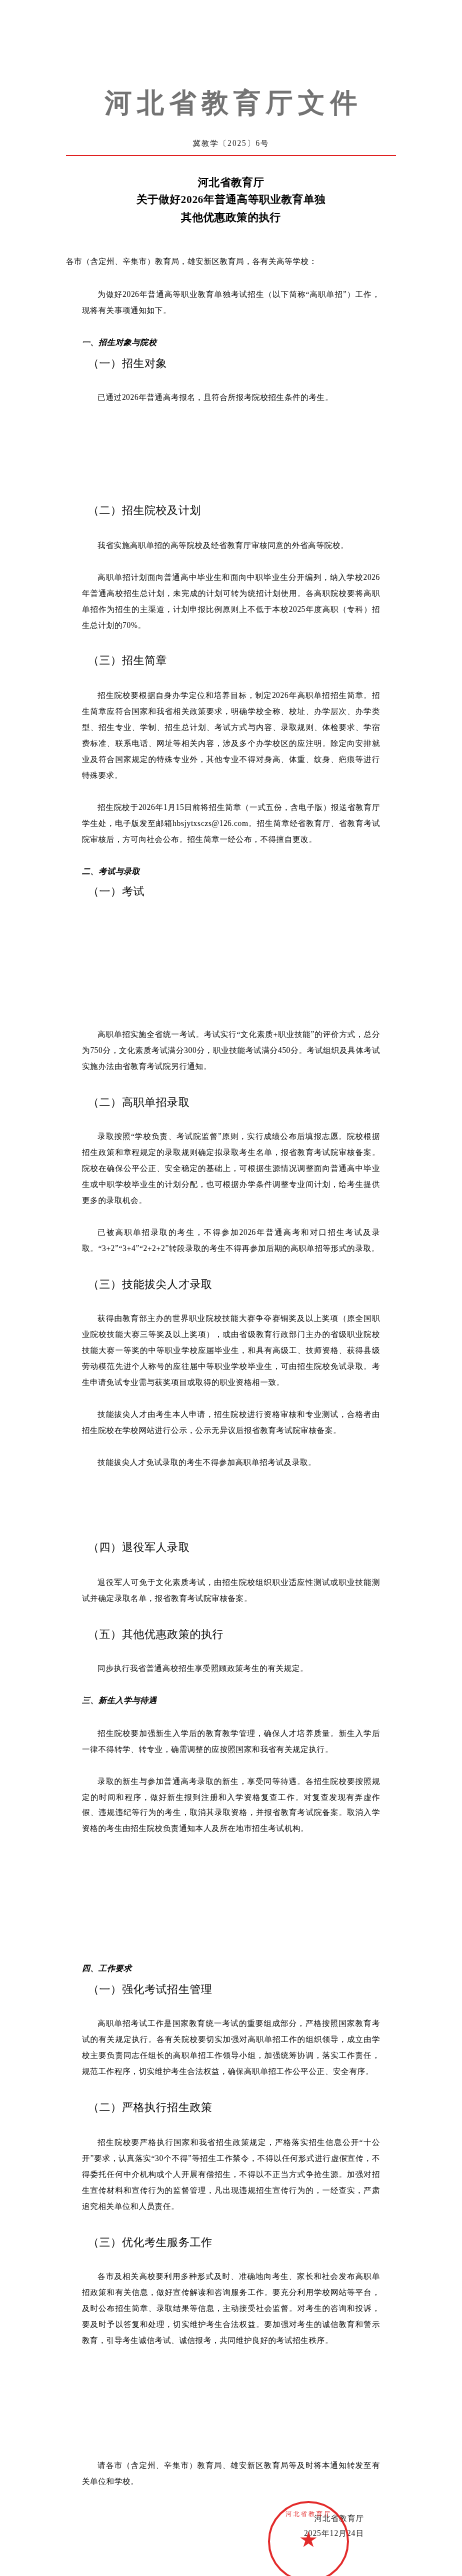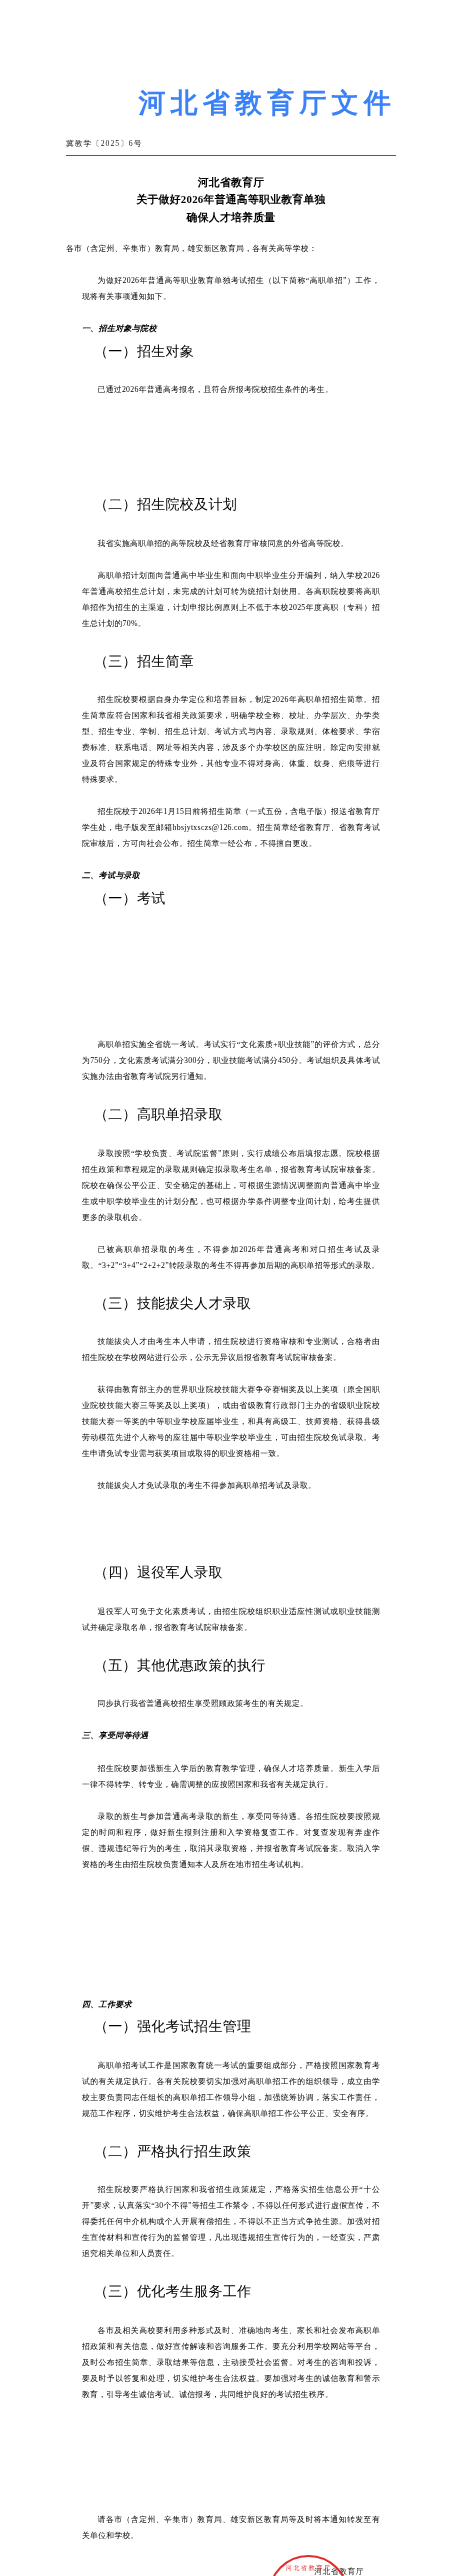--- a/index.html
+++ b/index.html
@@ -24,32 +24,31 @@
     margin: 0 auto;
     position: relative;
   }
 
   
   .masthead {
     padding-top: 88px;
     text-align: center;
   }
   .masthead-title {
-    color: #3b82f6;
+    color: #737373;
     font-family: "Liberation Serif", "DejaVu Serif", serif;
     font-size: 27px;
     font-weight: 700;
     letter-spacing: 5.2px;
     line-height: 1.15;
     white-space: nowrap;
     text-indent: 5.2px;
-    text-align: right;
   }
   .doc-number {
-    text-align: left;
+    text-align: center;
     font-size: 7.7px;
     letter-spacing: 1px;
     margin-top: 19.6px;
     color: #1a1a1a;
   }
   .red-rule {
     width: 330px;
     height: 1px;
     background: #e02020;
     margin: 6.7px auto 0 auto;
@@ -61,25 +60,26 @@
     margin-top: 17.5px;
     font-weight: 700;
     font-size: 10.8px;
     line-height: 1.62;
     letter-spacing: 0.3px;
   }
   .title-line { display: block; }
 
   
   .salutation {
-    margin-top: 15px;
+    margin-top: 29px;
     font-size: 7.8px;
     line-height: 2.05;
     letter-spacing: 0.3px;
     text-align: justify;
+    font-family: Liberation Mono, monospace;
   }
   p.para {
     font-size: 7.8px;
     line-height: 2.05;
     letter-spacing: 0.3px;
     text-indent: 2em;
     margin: 16px;
     text-align: justify;
     text-justify: inter-ideograph;
   }
@@ -87,21 +87,21 @@
     font-size: 8px;
     font-weight: 700;
     line-height: 2.05;
     letter-spacing: 0.3px;
     text-indent: 2em;
     margin: 0;
     font-family: "Liberation Sans", "DejaVu Sans", sans-serif;
     font-style: italic;
   }
   h3.h2-head {
-    font-size: 14px;
+    font-size: 11px;
     font-weight: 400;
     line-height: 2.05;
     letter-spacing: 0.3px;
     text-indent: 2em;
     margin: 0;
   }
 
   
   .page-gap { height: 77px; }
   .page-gap-lg { height: 108px; }
@@ -169,21 +169,21 @@
 
     <div class="masthead">
       <div class="masthead-title">河北省教育厅文件</div>
     </div>
     <div class="doc-number">冀教学〔2025〕6号</div>
     <div class="red-rule"></div>
 
     <div class="title-block">
       <span class="title-line">河北省教育厅</span>
       <span class="title-line">关于做好2026年普通高等职业教育单独</span>
-      <span class="title-line">确保人才培养质量</span>
+      <span class="title-line">其他优惠政策的执行</span>
     </div>
 
     <div class="salutation">各市（含定州、辛集市）教育局，雄安新区教育局，各有关高等学校：</div>
 
     <p class="para">为做好2026年普通高等职业教育单独考试招生（以下简称“高职单招”）工作，现将有关事项通知如下。</p>
 
     <h2 class="h1-head">一、招生对象与院校</h2>
     <h3 class="h2-head">（一）招生对象</h3>
     <p class="para">已通过2026年普通高考报名，且符合所报考院校招生条件的考生。</p>
 
@@ -202,33 +202,33 @@
 
     <div class="page-gap-lg"></div>
 
     <p class="para">高职单招实施全省统一考试。考试实行“文化素质+职业技能”的评价方式，总分为750分，文化素质考试满分300分，职业技能考试满分450分。考试组织及具体考试实施办法由省教育考试院另行通知。</p>
 
     <h3 class="h2-head">（二）高职单招录取</h3>
     <p class="para">录取按照“学校负责、考试院监督”原则，实行成绩公布后填报志愿。院校根据招生政策和章程规定的录取规则确定拟录取考生名单，报省教育考试院审核备案。院校在确保公平公正、安全稳定的基础上，可根据生源情况调整面向普通高中毕业生或中职学校毕业生的计划分配，也可根据办学条件调整专业间计划，给考生提供更多的录取机会。</p>
     <p class="para">已被高职单招录取的考生，不得参加2026年普通高考和对口招生考试及录取。“3+2”“3+4”“2+2+2”转段录取的考生不得再参加后期的高职单招等形式的录取。</p>
 
     <h3 class="h2-head">（三）技能拔尖人才录取</h3>
+    <p class="para">获得由教育部主办的世界职业院校技能大赛争夺赛铜奖及以上奖项（原全国职业院校技能大赛三等奖及以上奖项），或由省级教育行政部门主办的省级职业院校技能大赛一等奖的中等职业学校应届毕业生，和具有高级工、技师资格、获得县级劳动模范先进个人称号的应往届中等职业学校毕业生，可由招生院校免试录取。考生申请免试专业需与获奖项目或取得的职业资格相一致。</p>
     <p class="para">技能拔尖人才由考生本人申请，招生院校进行资格审核和专业测试，合格者由招生院校在学校网站进行公示，公示无异议后报省教育考试院审核备案。</p>
-    <p class="para">获得由教育部主办的世界职业院校技能大赛争夺赛铜奖及以上奖项（原全国职业院校技能大赛三等奖及以上奖项），或由省级教育行政部门主办的省级职业院校技能大赛一等奖的中等职业学校应届毕业生，和具有高级工、技师资格、获得县级劳动模范先进个人称号的应往届中等职业学校毕业生，可由招生院校免试录取。考生申请免试专业需与获奖项目或取得的职业资格相一致。</p>
     <p class="para">技能拔尖人才免试录取的考生不得参加高职单招考试及录取。</p>
 
     <div class="page-gap-sm"></div>
 
     <h3 class="h2-head">（四）退役军人录取</h3>
     <p class="para">退役军人可免于文化素质考试，由招生院校组织职业适应性测试或职业技能测试并确定录取名单，报省教育考试院审核备案。</p>
 
     <h3 class="h2-head">（五）其他优惠政策的执行</h3>
     <p class="para">同步执行我省普通高校招生享受照顾政策考生的有关规定。</p>
 
-    <h2 class="h1-head">三、享受同等待遇</h2>
+    <h2 class="h1-head">三、新生入学与待遇</h2>
     <p class="para">招生院校要加强新生入学后的教育教学管理，确保人才培养质量。新生入学后一律不得转学、转专业，确需调整的应按照国家和我省有关规定执行。</p>
     <p class="para">录取的新生与参加普通高考录取的新生，享受同等待遇。各招生院校要按照规定的时间和程序，做好新生报到注册和入学资格复查工作。对复查发现有弄虚作假、违规违纪等行为的考生，取消其录取资格，并报省教育考试院备案。取消入学资格的考生由招生院校负责通知本人及所在地市招生考试机构。</p>
 
     <div class="page-gap-lg"></div>
 
     <h2 class="h1-head">四、工作要求</h2>
     <h3 class="h2-head">（一）强化考试招生管理</h3>
     <p class="para">高职单招考试工作是国家教育统一考试的重要组成部分，严格按照国家教育考试的有关规定执行。各有关院校要切实加强对高职单招工作的组织领导，成立由学校主要负责同志任组长的高职单招工作领导小组，加强统筹协调，落实工作责任，规范工作程序，切实维护考生合法权益，确保高职单招工作公平公正、安全有序。</p>
 
     <h3 class="h2-head">（二）严格执行招生政策</h3>

